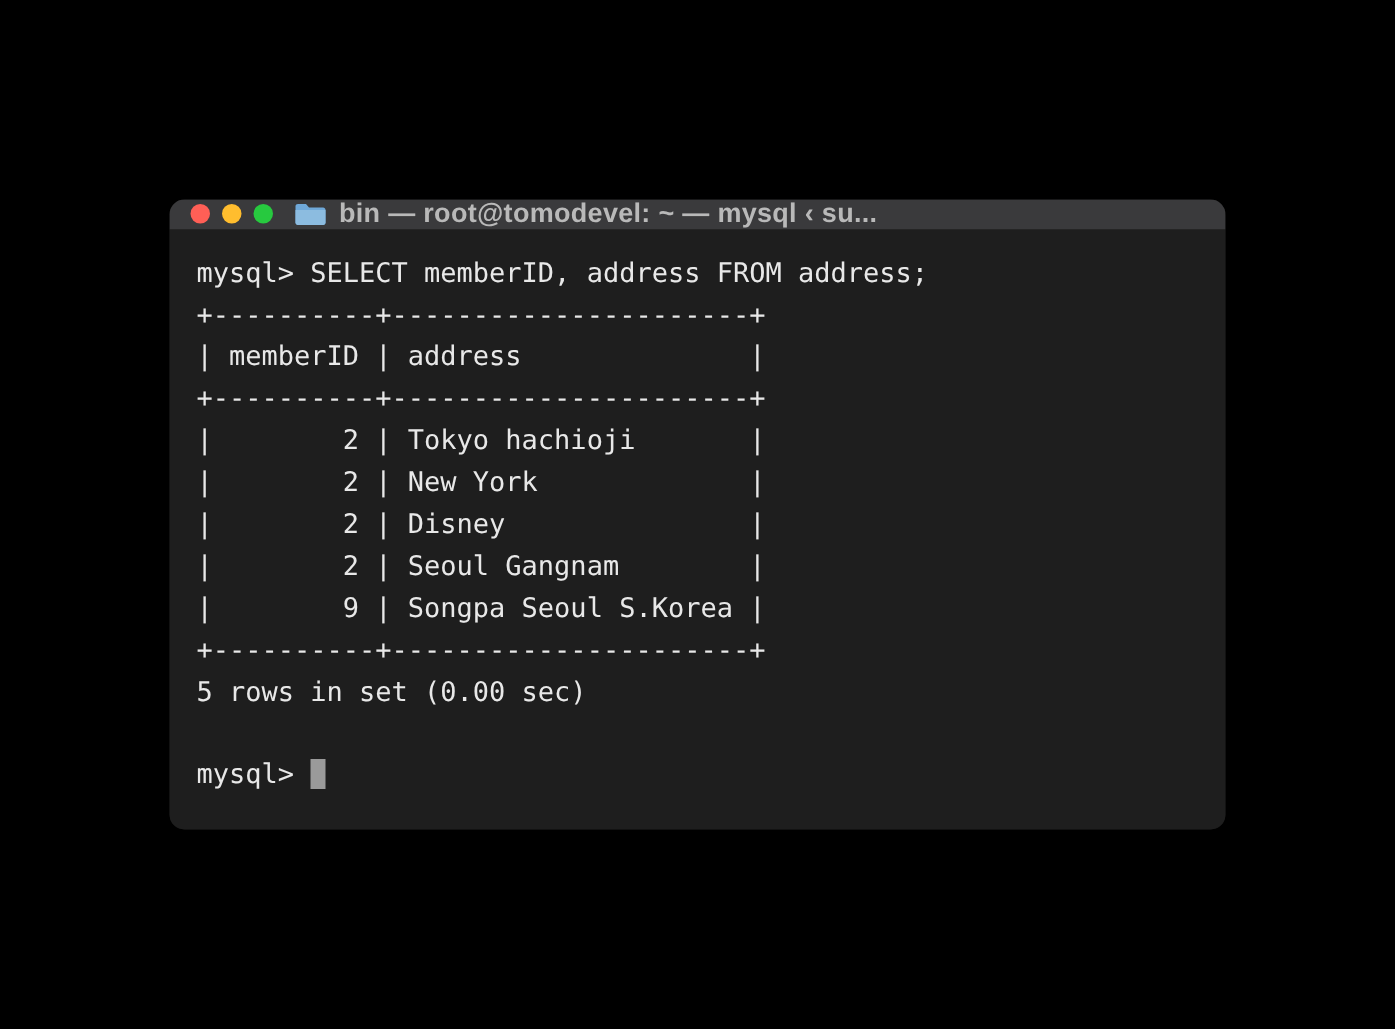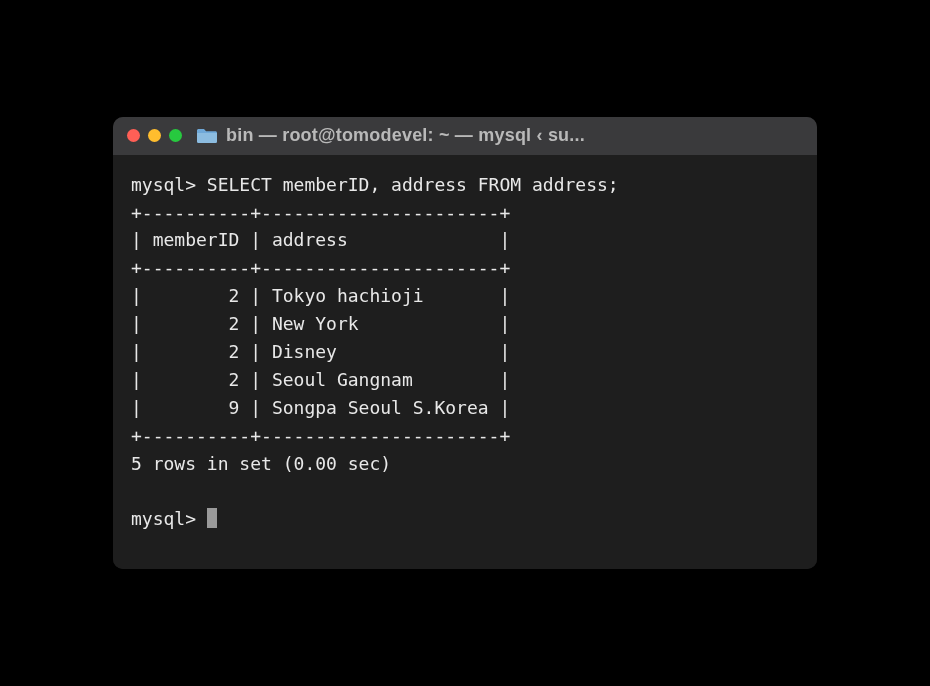--- a/index.html
+++ b/index.html
@@ -14,21 +14,21 @@
     }
     .window {
       width: 704px;
       background: #1e1e1e;
       border-radius: 10px;
       overflow: hidden;
       box-shadow: 0 20px 60px rgba(0,0,0,0.8);
     }
     .titlebar {
       background: #3a3a3c;
-      height: 38px;
+      height: 20px;
       display: flex;
       align-items: center;
       padding: 0 14px;
       gap: 8px;
     }
     .traffic-lights {
       display: flex;
       gap: 8px;
       align-items: center;
     }
@@ -50,21 +50,21 @@
       color: #b9b9b9;
       font-size: 18px;
       font-weight: 700;
       white-space: nowrap;
       overflow: hidden;
       font-family: -apple-system, BlinkMacSystemFont, "Segoe UI", sans-serif;
       letter-spacing: 0.2px;
     }
     .terminal-body {
       background: #1e1e1e;
-      padding: 16px 18px 36px 18px;
+      padding: 16px 18px 22px 18px;
       color: #e8e8e8;
       font-size: 18px;
       line-height: 1.55;
       white-space: pre;
       font-weight: 500;
     }
     .cursor {
       display: inline-block;
       width: 10px;
       height: 20px;

